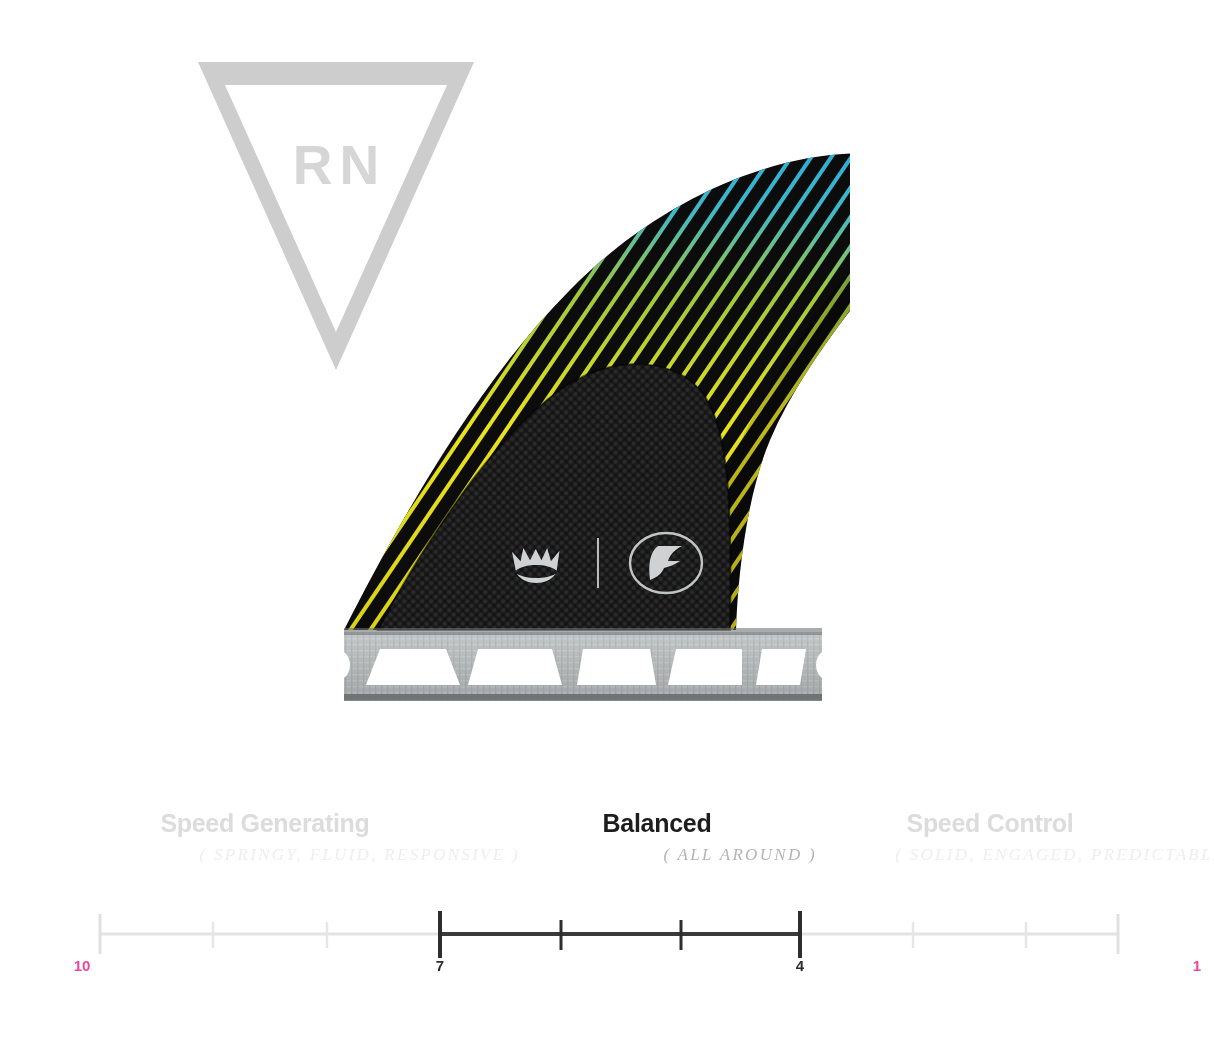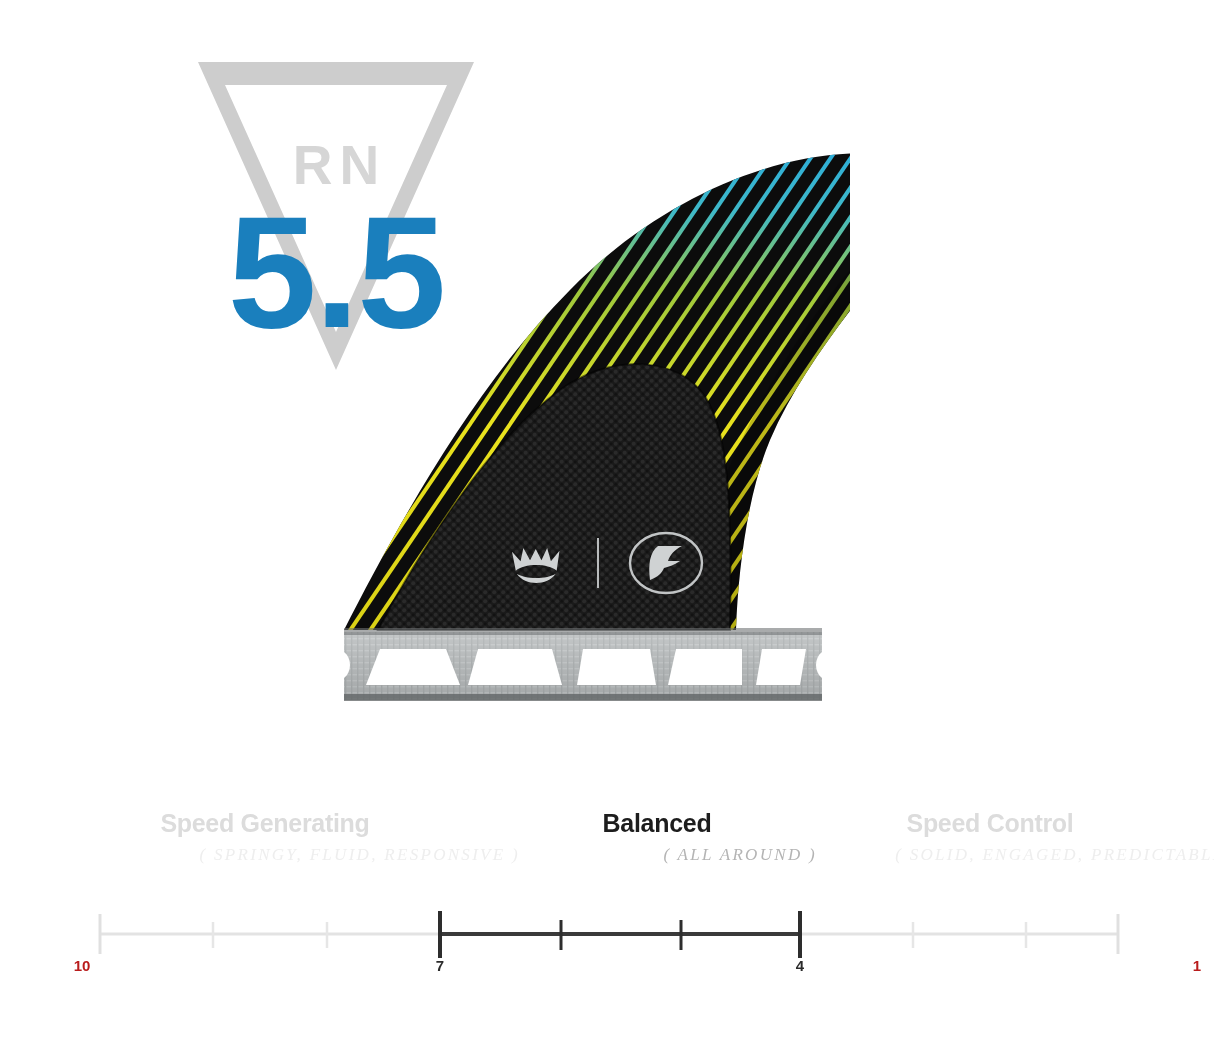--- a/index.html
+++ b/index.html
@@ -123,38 +123,37 @@
   }
   .scale-axis svg { display: block; }
   .scale-label {
     position: absolute;
     font-size: 15px;
     font-weight: bold;
     line-height: 16px;
     text-align: center;
     width: 40px;
   }
-  .scale-label.dim    { color: #b91c1c; }
+  .scale-label.dim    { color: #ec4899; }
   .scale-label.strong { color: #2b2b2b; }
 </style>
 </head>
 <body>
 
 <div id="page">
 
   <div id="rating-badge">
 
     <svg class="badge-triangle" viewBox="0 0 312 320" width="312" height="320">
       <path d="M 18 10 L 294 10 L 156 318 Z
                M 45 33 L 267 33 L 156 280 Z" fill="#cdcdcd" fill-rule="evenodd"></path>
     </svg>
 
     <div class="badge-code">RN</div>
 
-    <div class="badge-value">5.5</div>
   </div>
 
   <div id="fin-figure">
     <svg viewBox="0 0 520 570" width="520" height="570">
       <defs>
 
         <clipPath id="finClip">
           <path d="M 14 490
                    C 60 400, 140 250, 240 150
                    C 330 58, 460 0, 568 16

